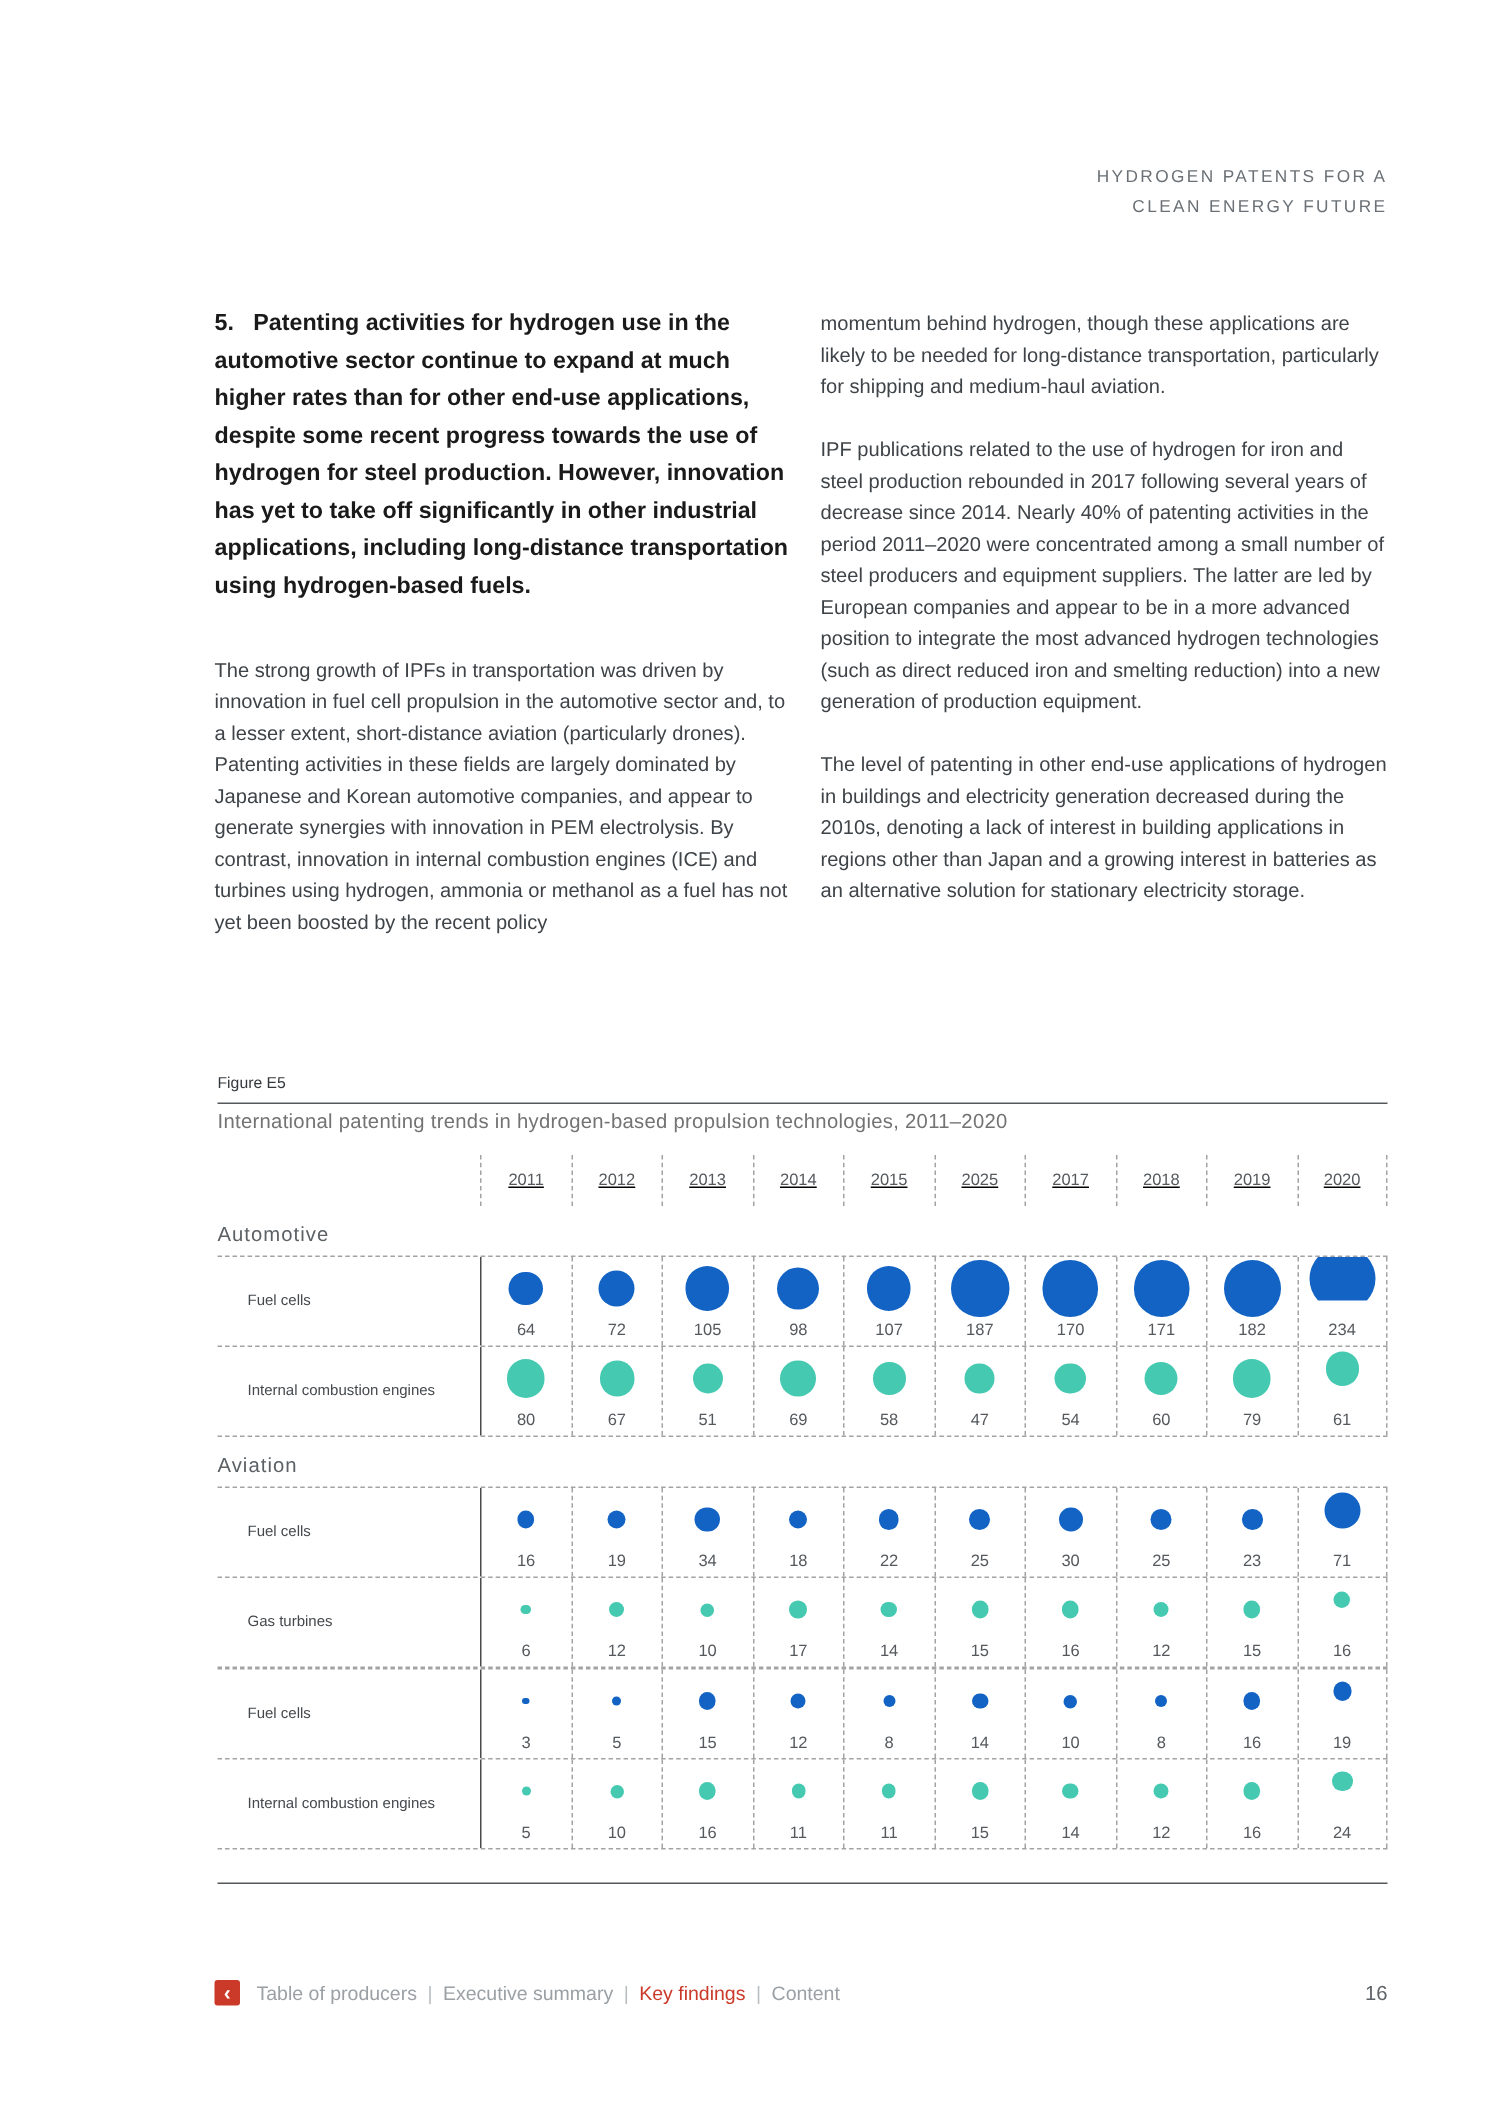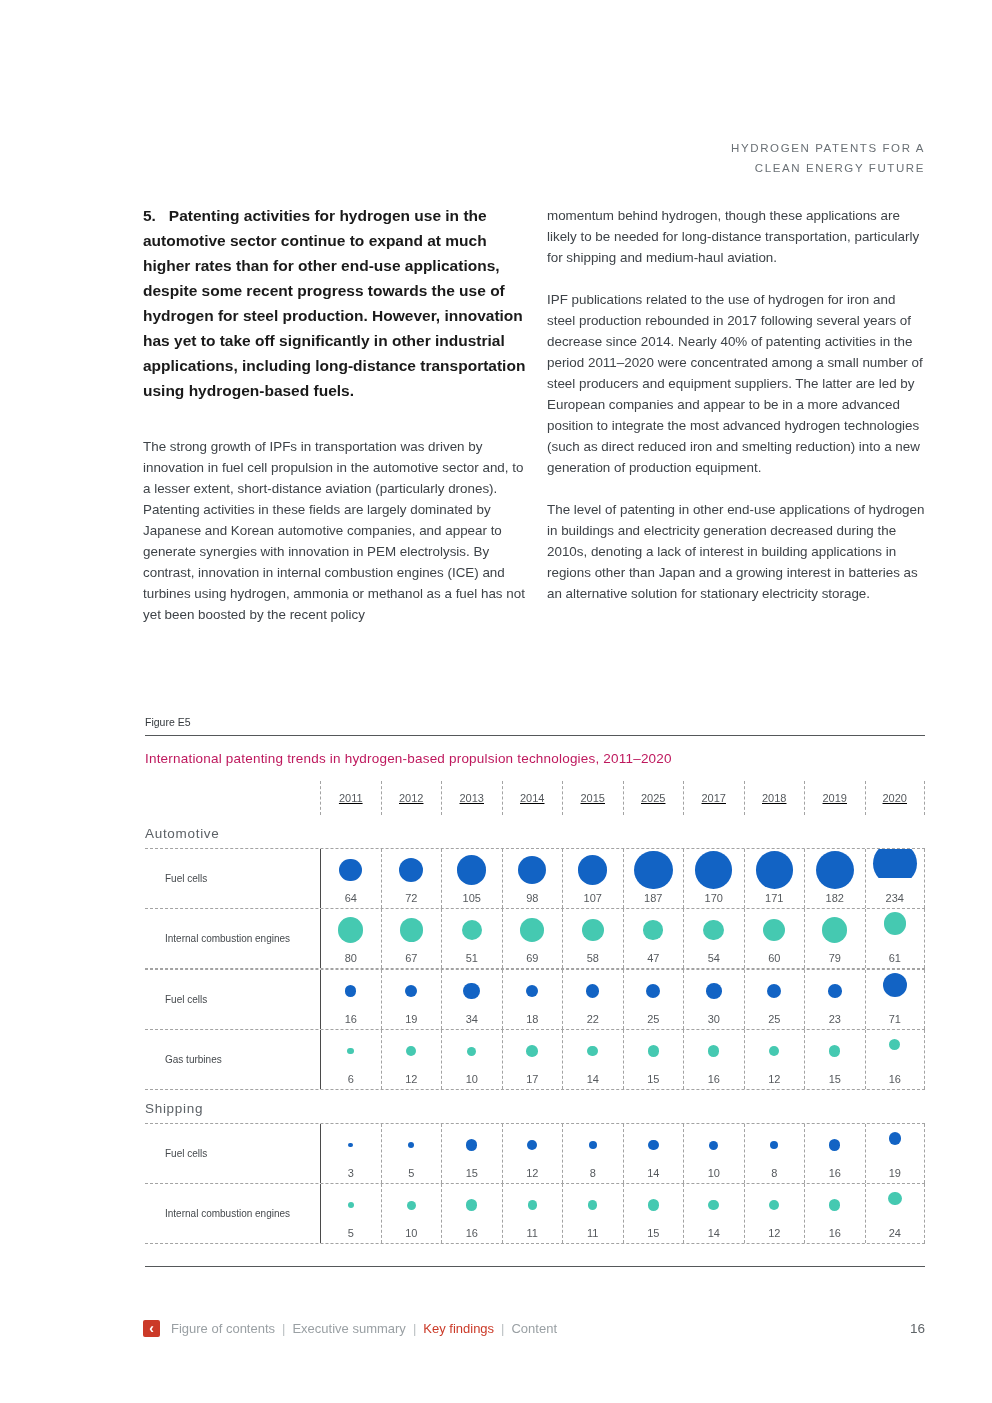--- a/index.html
+++ b/index.html
@@ -5,37 +5,37 @@
   * { margin:0; padding:0; box-sizing:border-box; }
   html,body { background:#e9e9e9; }
   body { font-family:"Liberation Sans", sans-serif; }
   .page {
     position:relative; width:992px; height:1403px; background:#ffffff; margin:0 auto;
     overflow:hidden;
   }
   
   .page-header {
     position:absolute; top:108px; right:67px; text-align:right;
-    font-size:11.5px; letter-spacing:1.6px; color:#6a7075; line-height:20px;margin-top:30px;
+    font-size:11.5px; letter-spacing:1.6px; color:#6a7075; line-height:20px;
   }
   
   .col-left { position:absolute; left:143px; top:203px; width:388px; }
   .col-right { position:absolute; left:547px; top:205px; width:380px; }
   .lede {
     font-size:15.5px; font-weight:bold; color:#1a1a1a; line-height:25px;
   }
   .body-par {
     font-size:13.4px; color:#3e4348; line-height:21px; margin-bottom:21px;
   }
   .col-left .body-par { margin-top:33px; margin-bottom:0; }
   
   .figure { position:absolute; left:145px; top:716px; width:780px; }
   .fig-label { font-size:10.5px; color:#33383c; }
   .fig-rule { border-top:1px solid #55585a; margin-top:7px; }
-  .fig-title { font-size:13.5px; color:#be185d; margin-top:15px; letter-spacing:0.2px; }
+  .fig-title { font-size:13.5px; color:#737373; margin-top:4px; letter-spacing:0.2px; }
   .fig-table { margin-top:15px; }
   .fig-year-row { display:flex;text-decoration:underline; }
   .fig-label-spacer { width:175px; }
   .fig-year-cell {
     width:60.5px; height:34px; display:flex; align-items:center; justify-content:center;
     font-size:11px; color:#55595d; border-left:1px dashed #a3a3a3;
   }
   .fig-year-cell.last { border-right:1px dashed #a3a3a3; }
   .fig-section-label {
     height:30px; display:flex; align-items:center;
@@ -236,20 +236,21 @@
               <div class="cell-value">79</div>
             </div>
             <div class="fig-cell last">
               <div class="bubble-area">
                 <div class="bubble" style="width: 22.2592px; height: 22.2592px; background: rgb(69, 201, 177);"></div>
               </div>
               <div class="cell-value">61</div>
             </div>
           </div>
         </div>
+        <div class="fig-section-label">Aviation</div>
         <div class="fig-rows">
           <div class="fig-row">
             <div class="fig-row-label">Fuel cells</div>
             <div class="fig-cell first">
               <div class="bubble-area">
                 <div class="bubble" style="width: 11.4px; height: 11.4px; background: rgb(18, 99, 196);"></div>
               </div>
               <div class="cell-value">16</div>
             </div>
             <div class="fig-cell">
@@ -364,21 +365,20 @@
               <div class="cell-value">15</div>
             </div>
             <div class="fig-cell last">
               <div class="bubble-area">
                 <div class="bubble" style="width: 11.4px; height: 11.4px; background: rgb(69, 201, 177);"></div>
               </div>
               <div class="cell-value">16</div>
             </div>
           </div>
         </div>
-        <div class="fig-section-label">Shipping</div>
         <div class="fig-rows">
           <div class="fig-row">
             <div class="fig-row-label">Fuel cells</div>
             <div class="fig-cell first">
               <div class="bubble-area">
                 <div class="bubble" style="width: 4.93634px; height: 4.93634px; background: rgb(18, 99, 196);"></div>
               </div>
               <div class="cell-value">3</div>
             </div>
             <div class="fig-cell">
@@ -500,21 +500,21 @@
             </div>
           </div>
         </div>
       </div>
     <div class="fig-bottom"></div>
   </div>
 
   <div class="footer">
     <div class="back-btn">‹</div>
     <div class="footer-links">
-        <span class="item">Figure of contents</span>
+        <span class="item">Table of producers</span>
         <span class="sep">|</span>
         <span class="item">Executive summary</span>
         <span class="sep">|</span>
         <span class="item active">Key findings</span>
         <span class="sep">|</span>
         <span class="item">Content</span>
       </div>
     <div class="page-num">16</div>
   </div>
 

